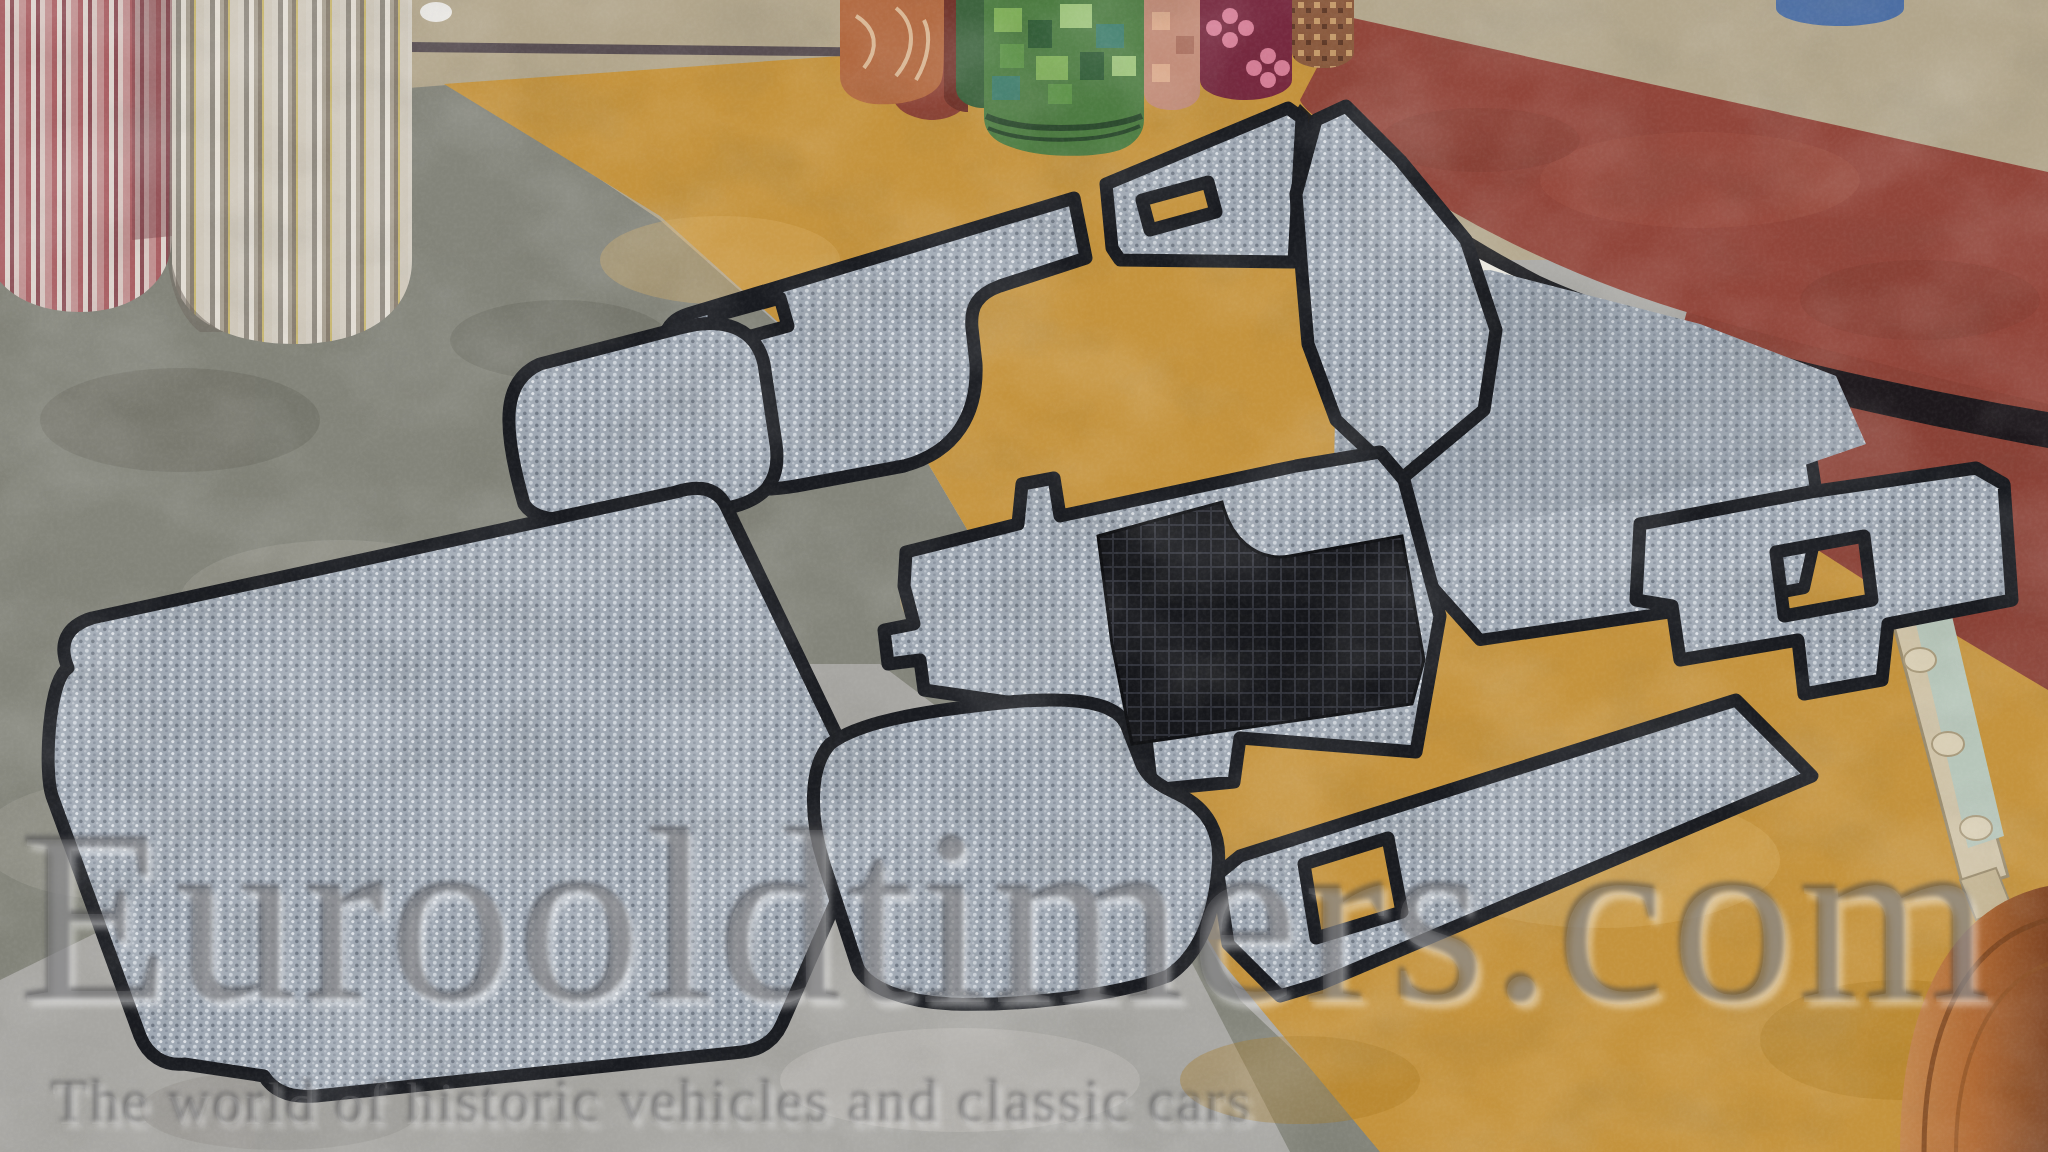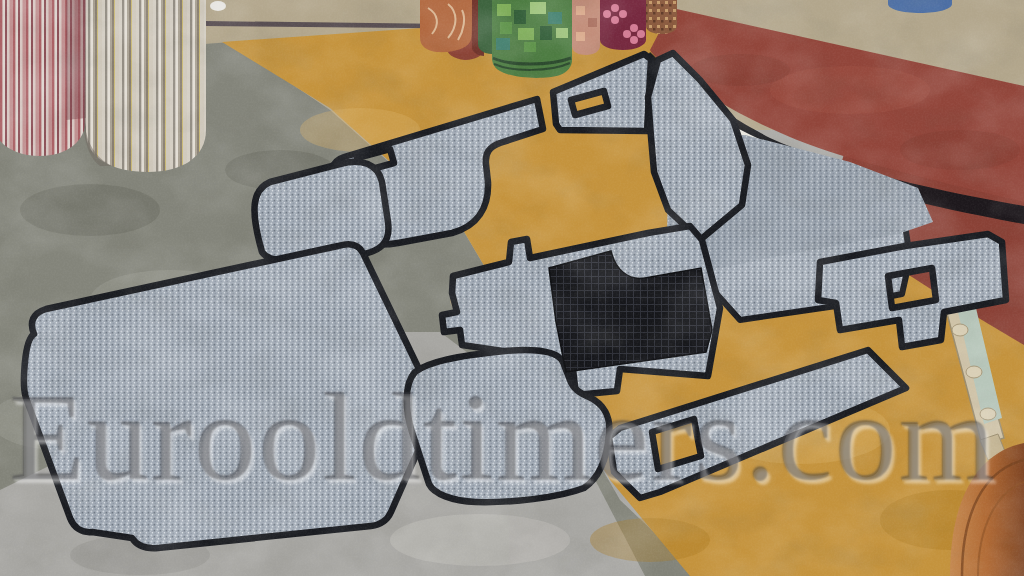--- a/index.html
+++ b/index.html
@@ -3,21 +3,21 @@
 <meta charset="utf-8">
 <style>
   html,body{margin:0;padding:0;background:#222;}
   .scene{position:relative;width:1024px;height:576px;overflow:hidden;
          font-family:"Liberation Sans",sans-serif;background:#a9a8a4;}
   .scene svg{position:absolute;left:0;top:0;}
   .wm{position:absolute;white-space:nowrap;pointer-events:none;
       font-family:"Liberation Serif","DejaVu Serif",serif;
       color:rgba(215,215,218,0.13);
       text-shadow:-1px -2px 2px rgba(62,62,66,0.50), 2px 2px 3px rgba(255,255,255,0.42);}
-  .wm-title{left:10px;top:378px;font-size:124px;letter-spacing:2px;line-height:1;}
+  .wm-title{left:10px;top:398px;font-size:124px;letter-spacing:2px;line-height:1;}
   .wm-sub{left:26px;top:536px;font-size:30px;letter-spacing:1px;line-height:1.1;}
 </style>
 </head>
 <body>
 
 <div class="scene">
 <svg width="1024" height="576" viewBox="0 0 1024 576">
   <defs>
     <pattern id="carpet" width="6" height="6" patternUnits="userSpaceOnUse">
       <rect width="6" height="6" fill="#9fa8b3"></rect>
@@ -211,13 +211,14 @@
   </g>
 
   <path d="M549,268 L611,251 C615,268 627,281 645,278 L701,268 L712,330 L706,352 L566,372 L556,322 Z" fill="url(#waffle)" stroke="#0d0e11" stroke-width="1.5"></path>
 
   <rect x="0" y="0" width="1024" height="576" filter="url(#noiseLight)" opacity="0.30"></rect>
   <rect x="0" y="0" width="1024" height="576" filter="url(#noiseDark)" opacity="0.26"></rect>
   <rect x="0" y="0" width="1024" height="576" filter="url(#noiseFine)" opacity="0.16"></rect>
 </svg>
 
   <div class="wm wm-title">Eurooldtimers.com</div>
+  <div class="wm wm-sub">The world of historic vehicles and classic cars</div>
 </div>
 
 </body></html>

